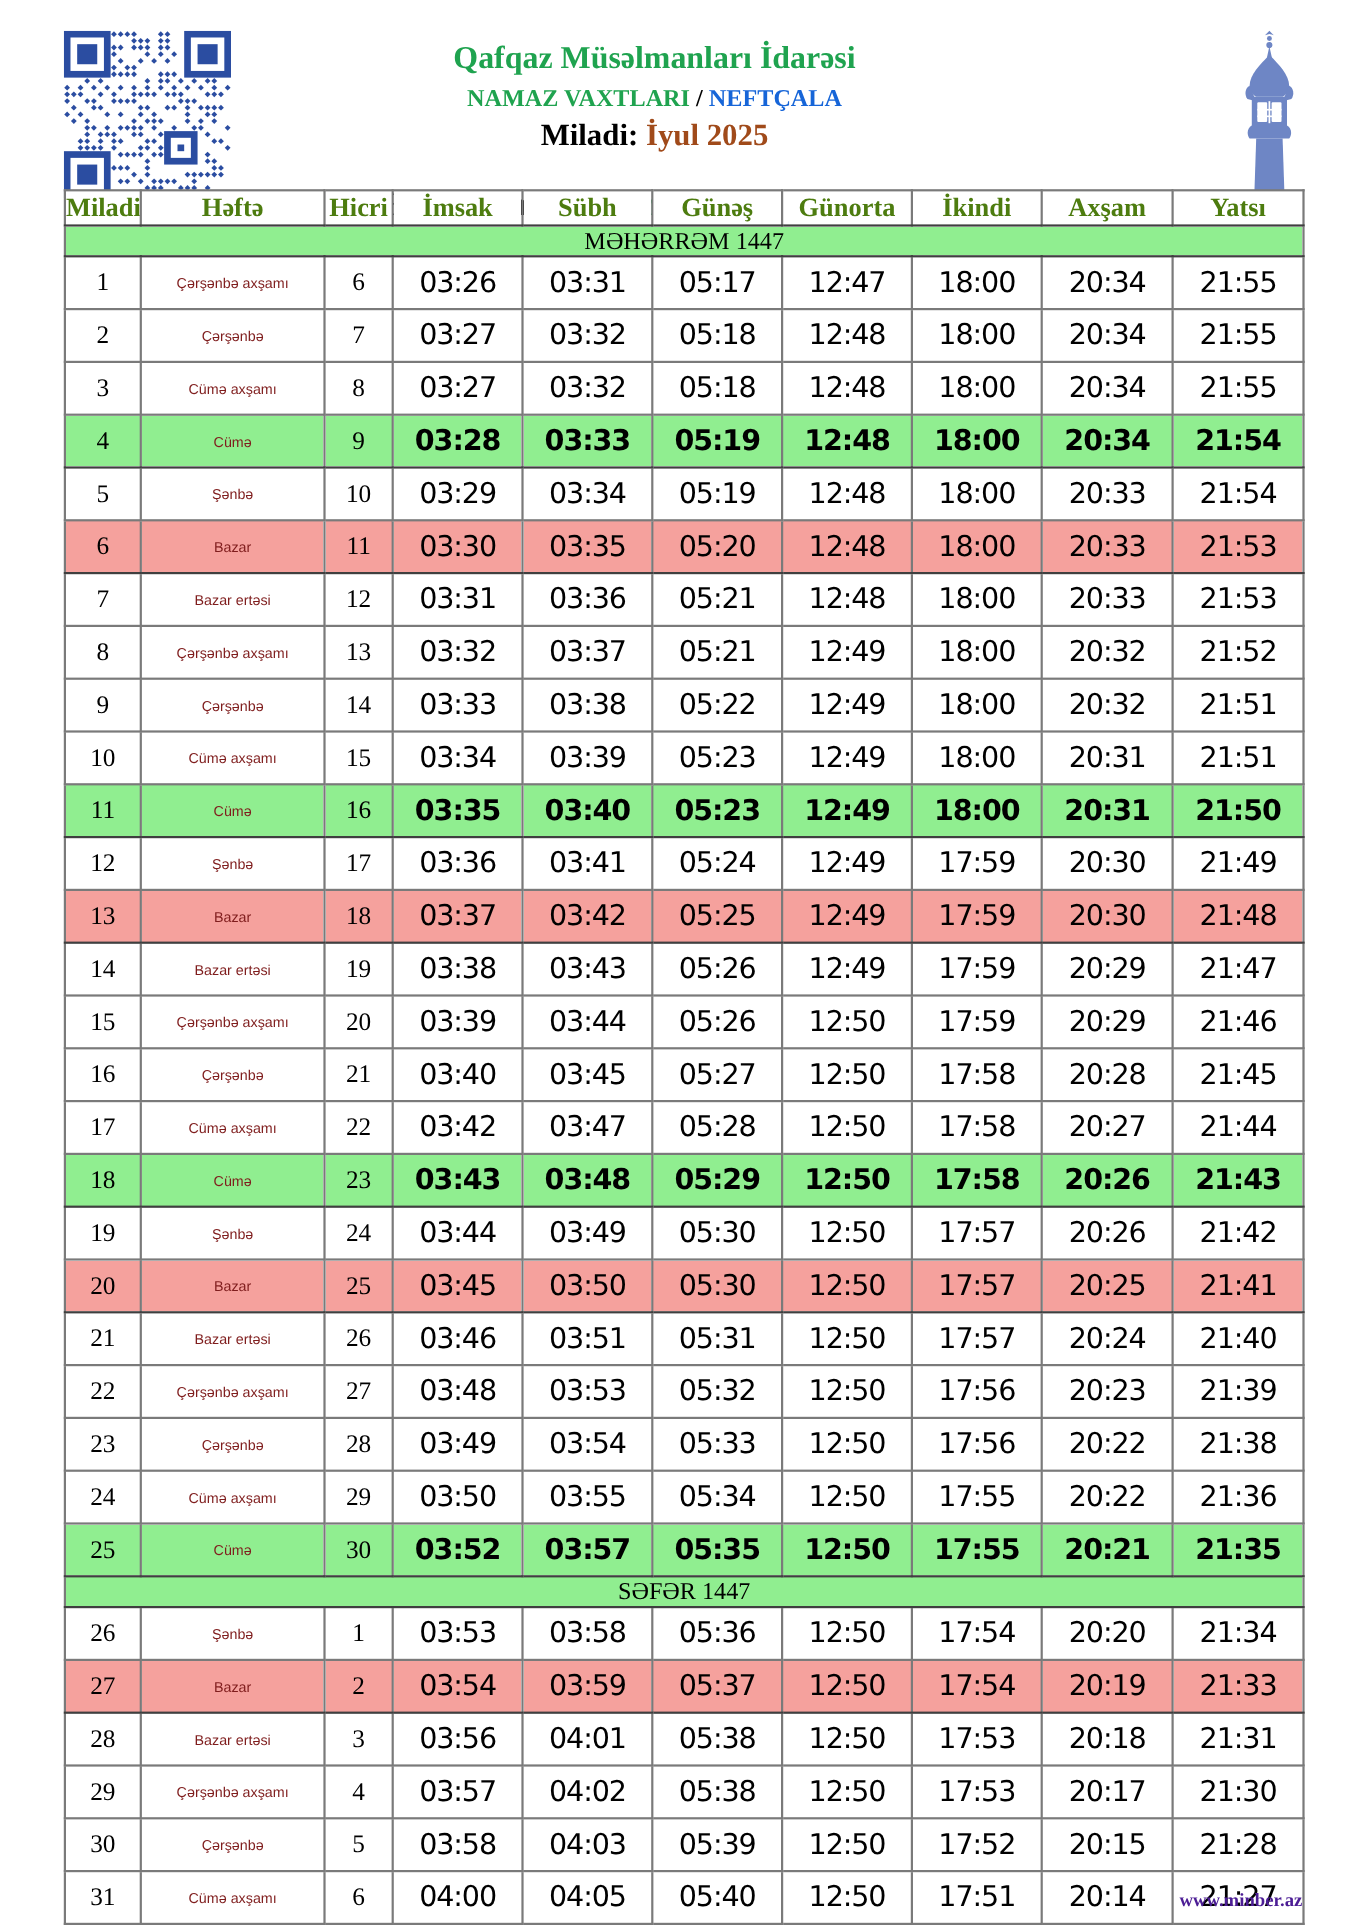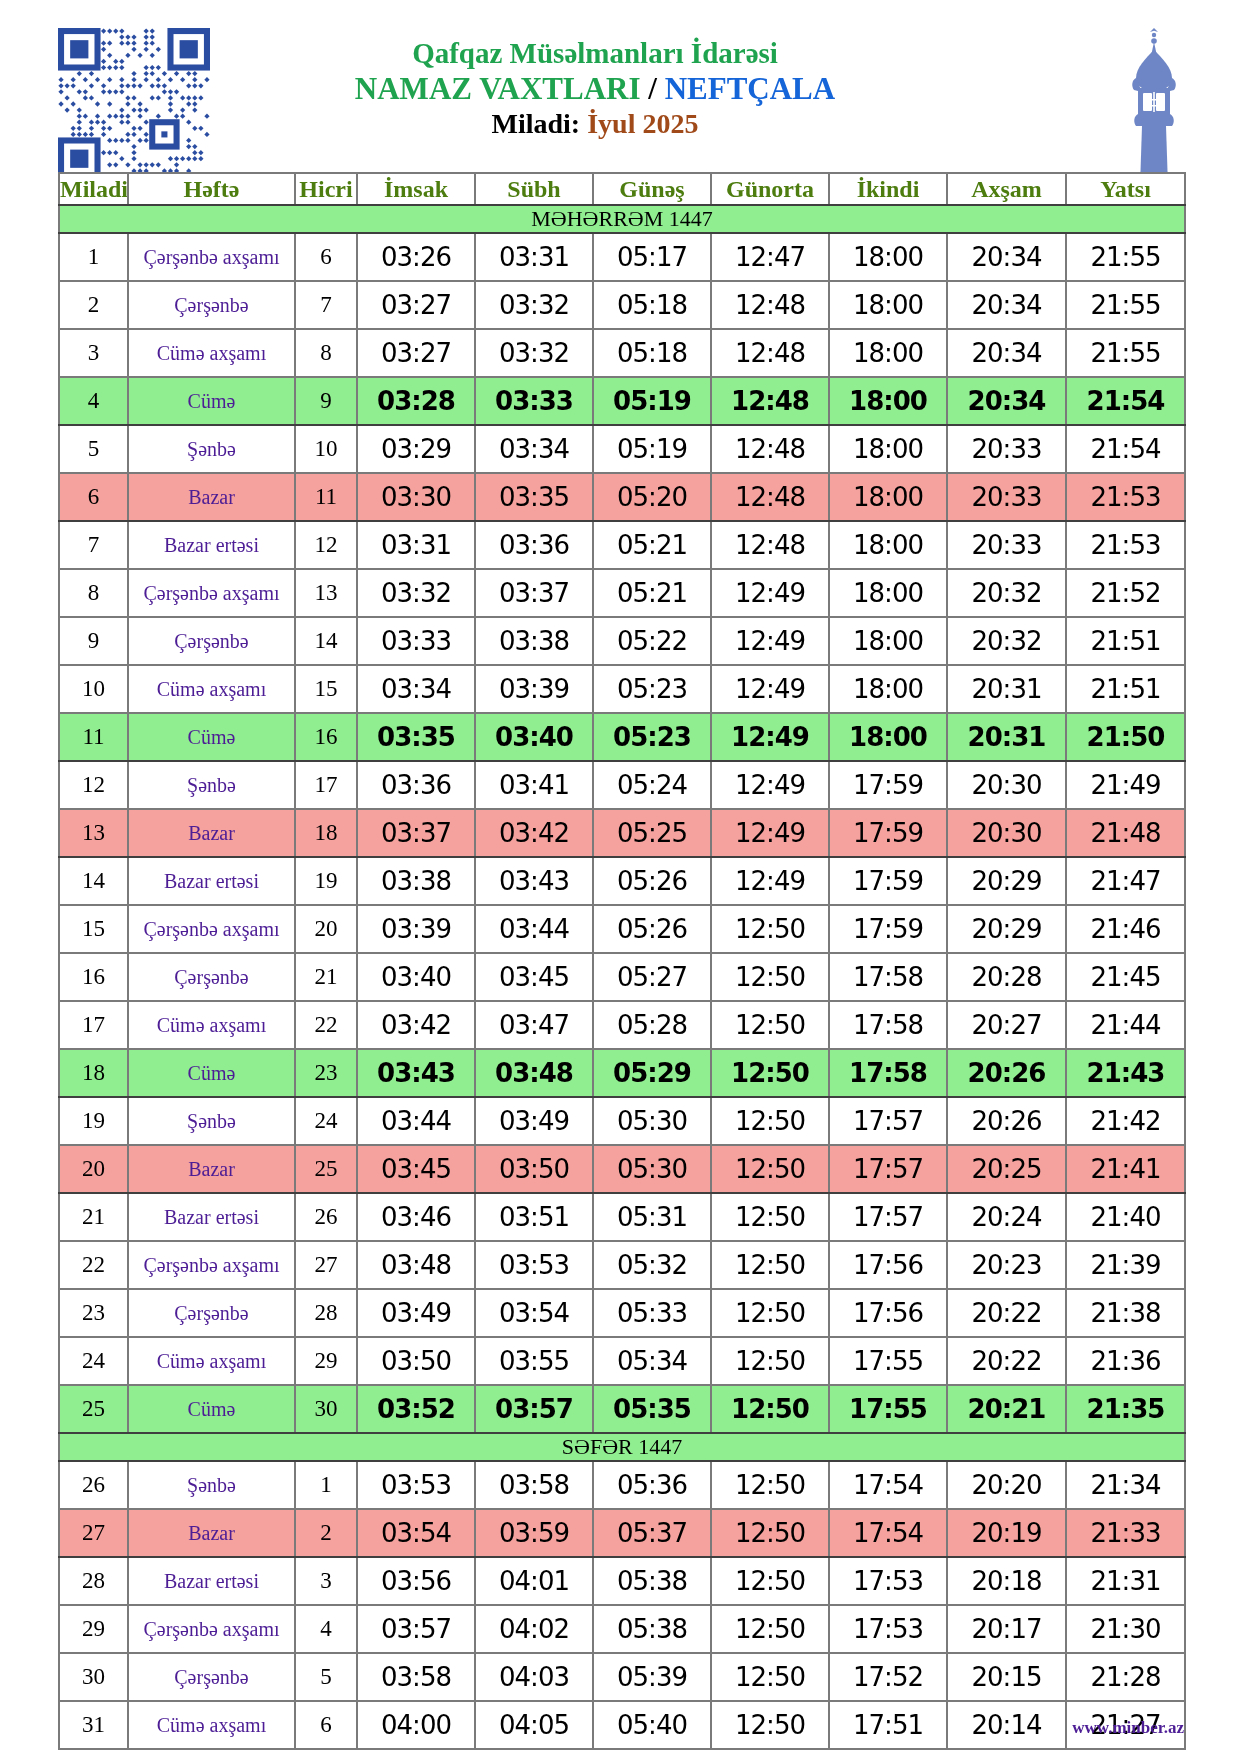--- a/index.html
+++ b/index.html
@@ -10,21 +10,21 @@
     margin:0 auto;
     font-family:"Liberation Serif","DejaVu Serif",serif;
     overflow:hidden;
   }
   
   .hdr{position:absolute;top:0;left:0;width:100%;height:211px;}
   .qr{position:absolute;left:58px;top:28px;width:152px;height:152px;}
   .minaret{position:absolute;left:1122px;top:26px;width:64px;height:160px;}
   .titles{position:absolute;left:170px;top:36px;width:850px;text-align:center;}
   .t-org{font-size:29px;font-weight:bold;color:var(--title_green);line-height:34px;}
-  .t-main{font-size:31px;font-weight:bold;line-height:38px;color:#000;}
+  .t-main{font-size:22px;font-weight:bold;line-height:38px;color:#000;}
   .t-main .nv{color:var(--title_green);}
   .t-main .city{color:var(--city_blue);}
   .t-miladi{font-size:28px;font-weight:bold;line-height:32px;color:#000;}
   .t-miladi .val{color:var(--brown);}
   .t-hicri{font-size:30px;font-weight:bold;line-height:36px;color:#000;margin-top:28px;}
   .t-hicri .val{color:var(--title_green);}
   
   table.pt{
     position:absolute;left:58px;top:172px;
     width:1126px;border-collapse:collapse;table-layout:fixed;
@@ -45,22 +45,22 @@
     font-family:"Liberation Serif","DejaVu Serif",serif;
     font-weight:normal;font-size:22px;color:#000;
     border-top-color:var(--border_dark);border-bottom-color:var(--border_dark);
   }
   tr.day td{height:46px;background:#fff;}
   td.miladi,td.hicri{
     font-family:"Liberation Serif","DejaVu Serif",serif;
     font-size:23px;color:#000;
   }
   td.hefte{
-    font-family:Liberation Serif, serif;
-    font-size:20px;color:#4c1d95;
+    font-family:Liberation Sans, sans-serif;
+    font-size:13px;color:#7f1d1d;
   }
   td.time{
     font-family:"DejaVu Sans","Liberation Sans",sans-serif;
     font-size:26px;color:#000;letter-spacing:-1px;
   }
   tr.fri td{background:var(--green_row);border-top-color:var(--border_dark);border-bottom-color:var(--border_dark);}
   tr.fri td.time{font-weight:bold;}
   tr.sun td{background:var(--pink_row);border-top-color:var(--border_dark);border-bottom-color:var(--border_dark);}
   
   .footer{

